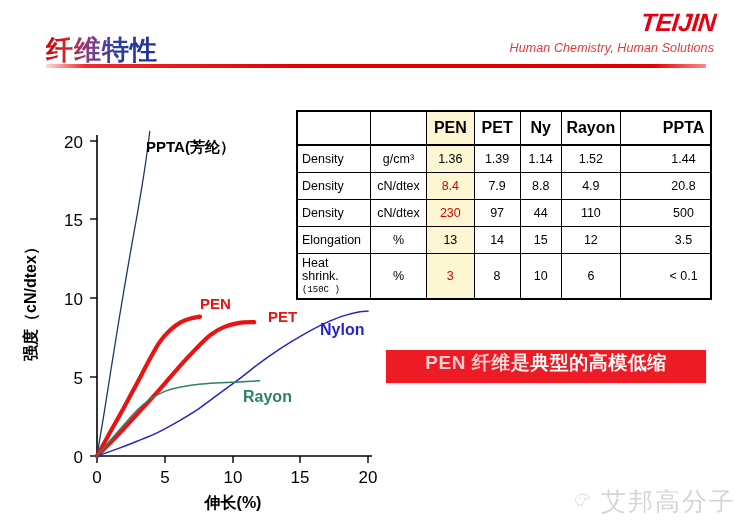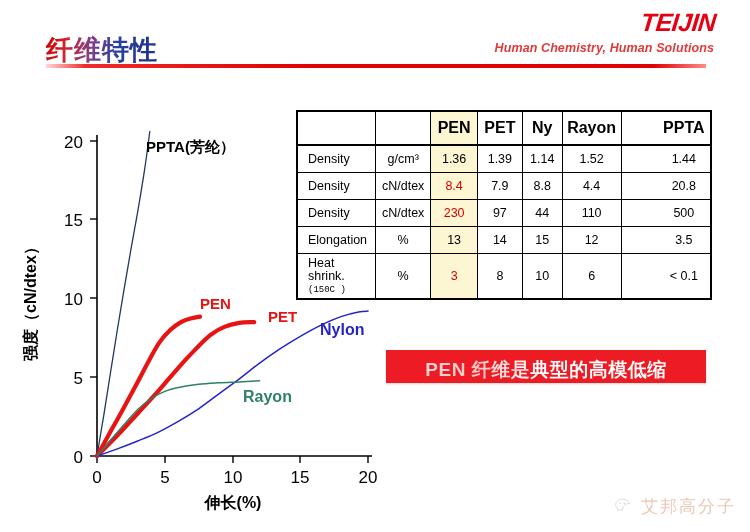--- a/index.html
+++ b/index.html
@@ -27,21 +27,21 @@
   }
   #teijin-logo{
     position:absolute;right:34px;top:8px;
     font-size:25px;font-weight:bold;font-style:italic;
     color:#e60012;letter-spacing:-0.5px;
     font-family:"Liberation Sans","DejaVu Sans",sans-serif;
     transform:skewX(-6deg);
   }
   #teijin-tagline{
     position:absolute;right:36px;top:41px;
-    font-size:12.5px;font-weight:bold;font-style:italic;color:#e23a3a;
+    font-size:12.5px;font-weight:normal;font-style:italic;color:#e23a3a;
     letter-spacing:0.1px;white-space:nowrap;
   }
 
   
   #chart{position:absolute;left:0px;top:105px;width:400px;height:410px;}
   #chart svg{display:block;}
   .axis-line{stroke:#000;stroke-width:1.6;fill:none;}
   .tick{stroke:#000;stroke-width:1.4;}
   .ticklabel{font-family:"Liberation Sans",sans-serif;font-size:17px;fill:#000;}
   .axistitle{font-family:"Liberation Sans","DejaVu Sans",sans-serif;font-size:16px;font-weight:bold;fill:#000;}
@@ -54,57 +54,57 @@
     border-collapse:collapse;background:#fff;
     font-size:12.5px;color:#000;
   }
   #spec-table td,#spec-table th{
     border:1px solid #000;
     padding:3px 4px;height:20px;
     font-weight:normal;text-align:center;vertical-align:middle;
     font-family:"Liberation Sans","DejaVu Sans",sans-serif;
   }
   #spec-table .outer-top td{border-top:2.5px solid #000;}
-  #spec-table tr td:first-child{border-left:2.5px solid #000;text-align:left;padding-left:10px;}
+  #spec-table tr td:first-child{border-left:2.5px solid #000;text-align:left;padding-left:4px;}
   #spec-table tr td:last-child{border-right:2.5px solid #000;padding-left:40px;}
   #spec-table tr:last-child td{border-bottom:2.5px solid #000;}
   #spec-table thead td{font-weight:bold;font-size:16px;height:26px;}
   .col-prop{width:78px;}
   .col-unit{width:62px;}
   .col-val{width:55px;}
   .pen-col{background:#fdf6d2;}
   .pen-bold{font-weight:bold;}
   .pen-red{font-weight:bold;color:#d90000;margin-top:16px;}
   .heat-cell{line-height:1.0;font-size:12.5px;}
   .heat-cell .sub{font-size:9px;font-family:Liberation Mono, monospace;}
 
   
   #red-banner{
     position:absolute;left:386px;top:350px;width:320px;height:33px;
     background:#ed1c24;
-    display:flex;align-items:flex-end;justify-content:center;
+    display:flex;align-items:flex-start;justify-content:center;
     box-shadow:0 1px 2px rgba(0,0,0,.18);
   }
   #red-banner .txt{
     font-size:19px;font-weight:bold;letter-spacing:.5px;
     font-family:"Liberation Sans","DejaVu Sans",sans-serif;
     background:linear-gradient(90deg,#ffd4d4 0%,#ffc7c7 22%,#ffffff 48%,#ffffff 100%);
     -webkit-background-clip:text;background-clip:text;
     color:transparent;-webkit-text-fill-color:transparent;
     white-space:nowrap;
   }
 
   
   #watermark{
     position:absolute;right:14px;bottom:14px;
     display:flex;align-items:center;gap:6px;
     opacity:.30;
   }
   #watermark .wm-text{
-    font-size:17px;color:#c2410c;letter-spacing:2px;
+    font-size:25px;color:#737373;letter-spacing:2px;
     font-family:"DejaVu Sans","Liberation Sans",sans-serif;
   }
 </style>
 </head>
 <body>
 
 <div class="slide">
 
   <div id="header">
     <div id="slide-title">纤维特性</div>
@@ -193,21 +193,21 @@
         <td>1.14</td>
         <td>1.52</td>
         <td>1.44</td>
       </tr>
       <tr>
         <td>Density</td>
         <td>cN/dtex</td>
         <td class="pen-col pen-red">8.4</td>
         <td>7.9</td>
         <td>8.8</td>
-        <td>4.4</td>
+        <td>4.9</td>
         <td>20.8</td>
       </tr>
       <tr>
         <td>Density</td>
         <td>cN/dtex</td>
         <td class="pen-col pen-red">230</td>
         <td>97</td>
         <td>44</td>
         <td>110</td>
         <td>500</td>

